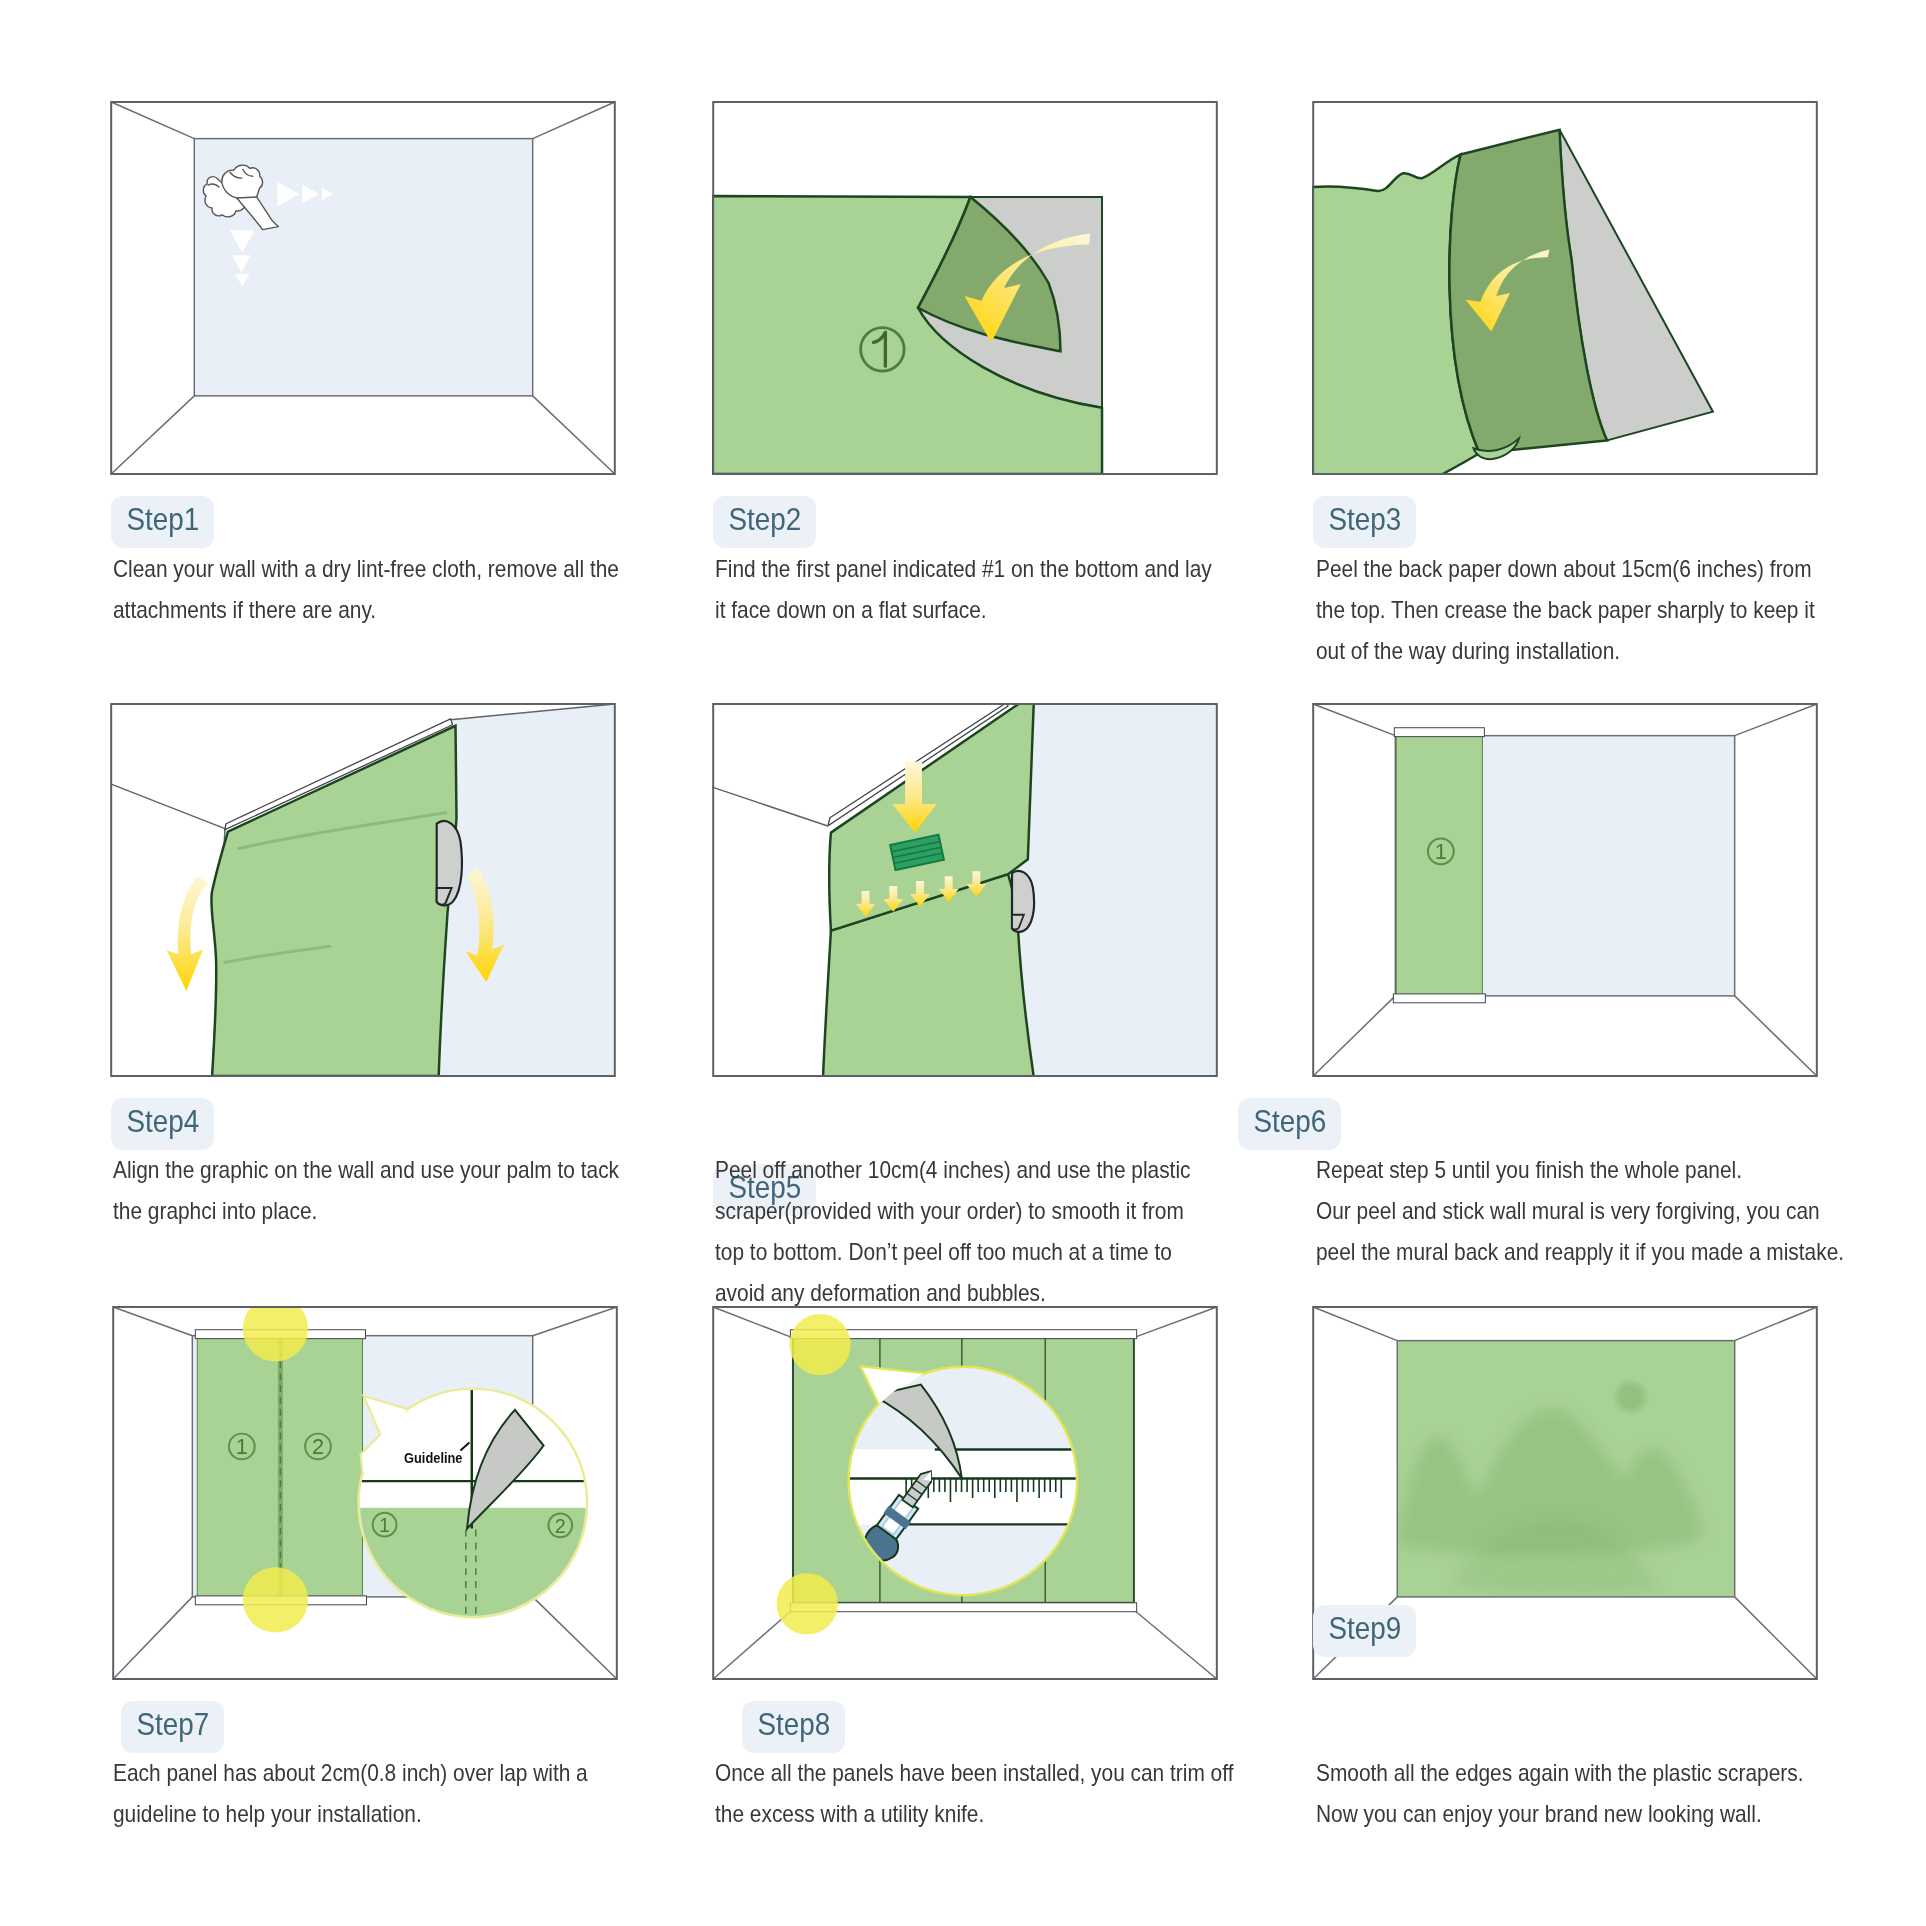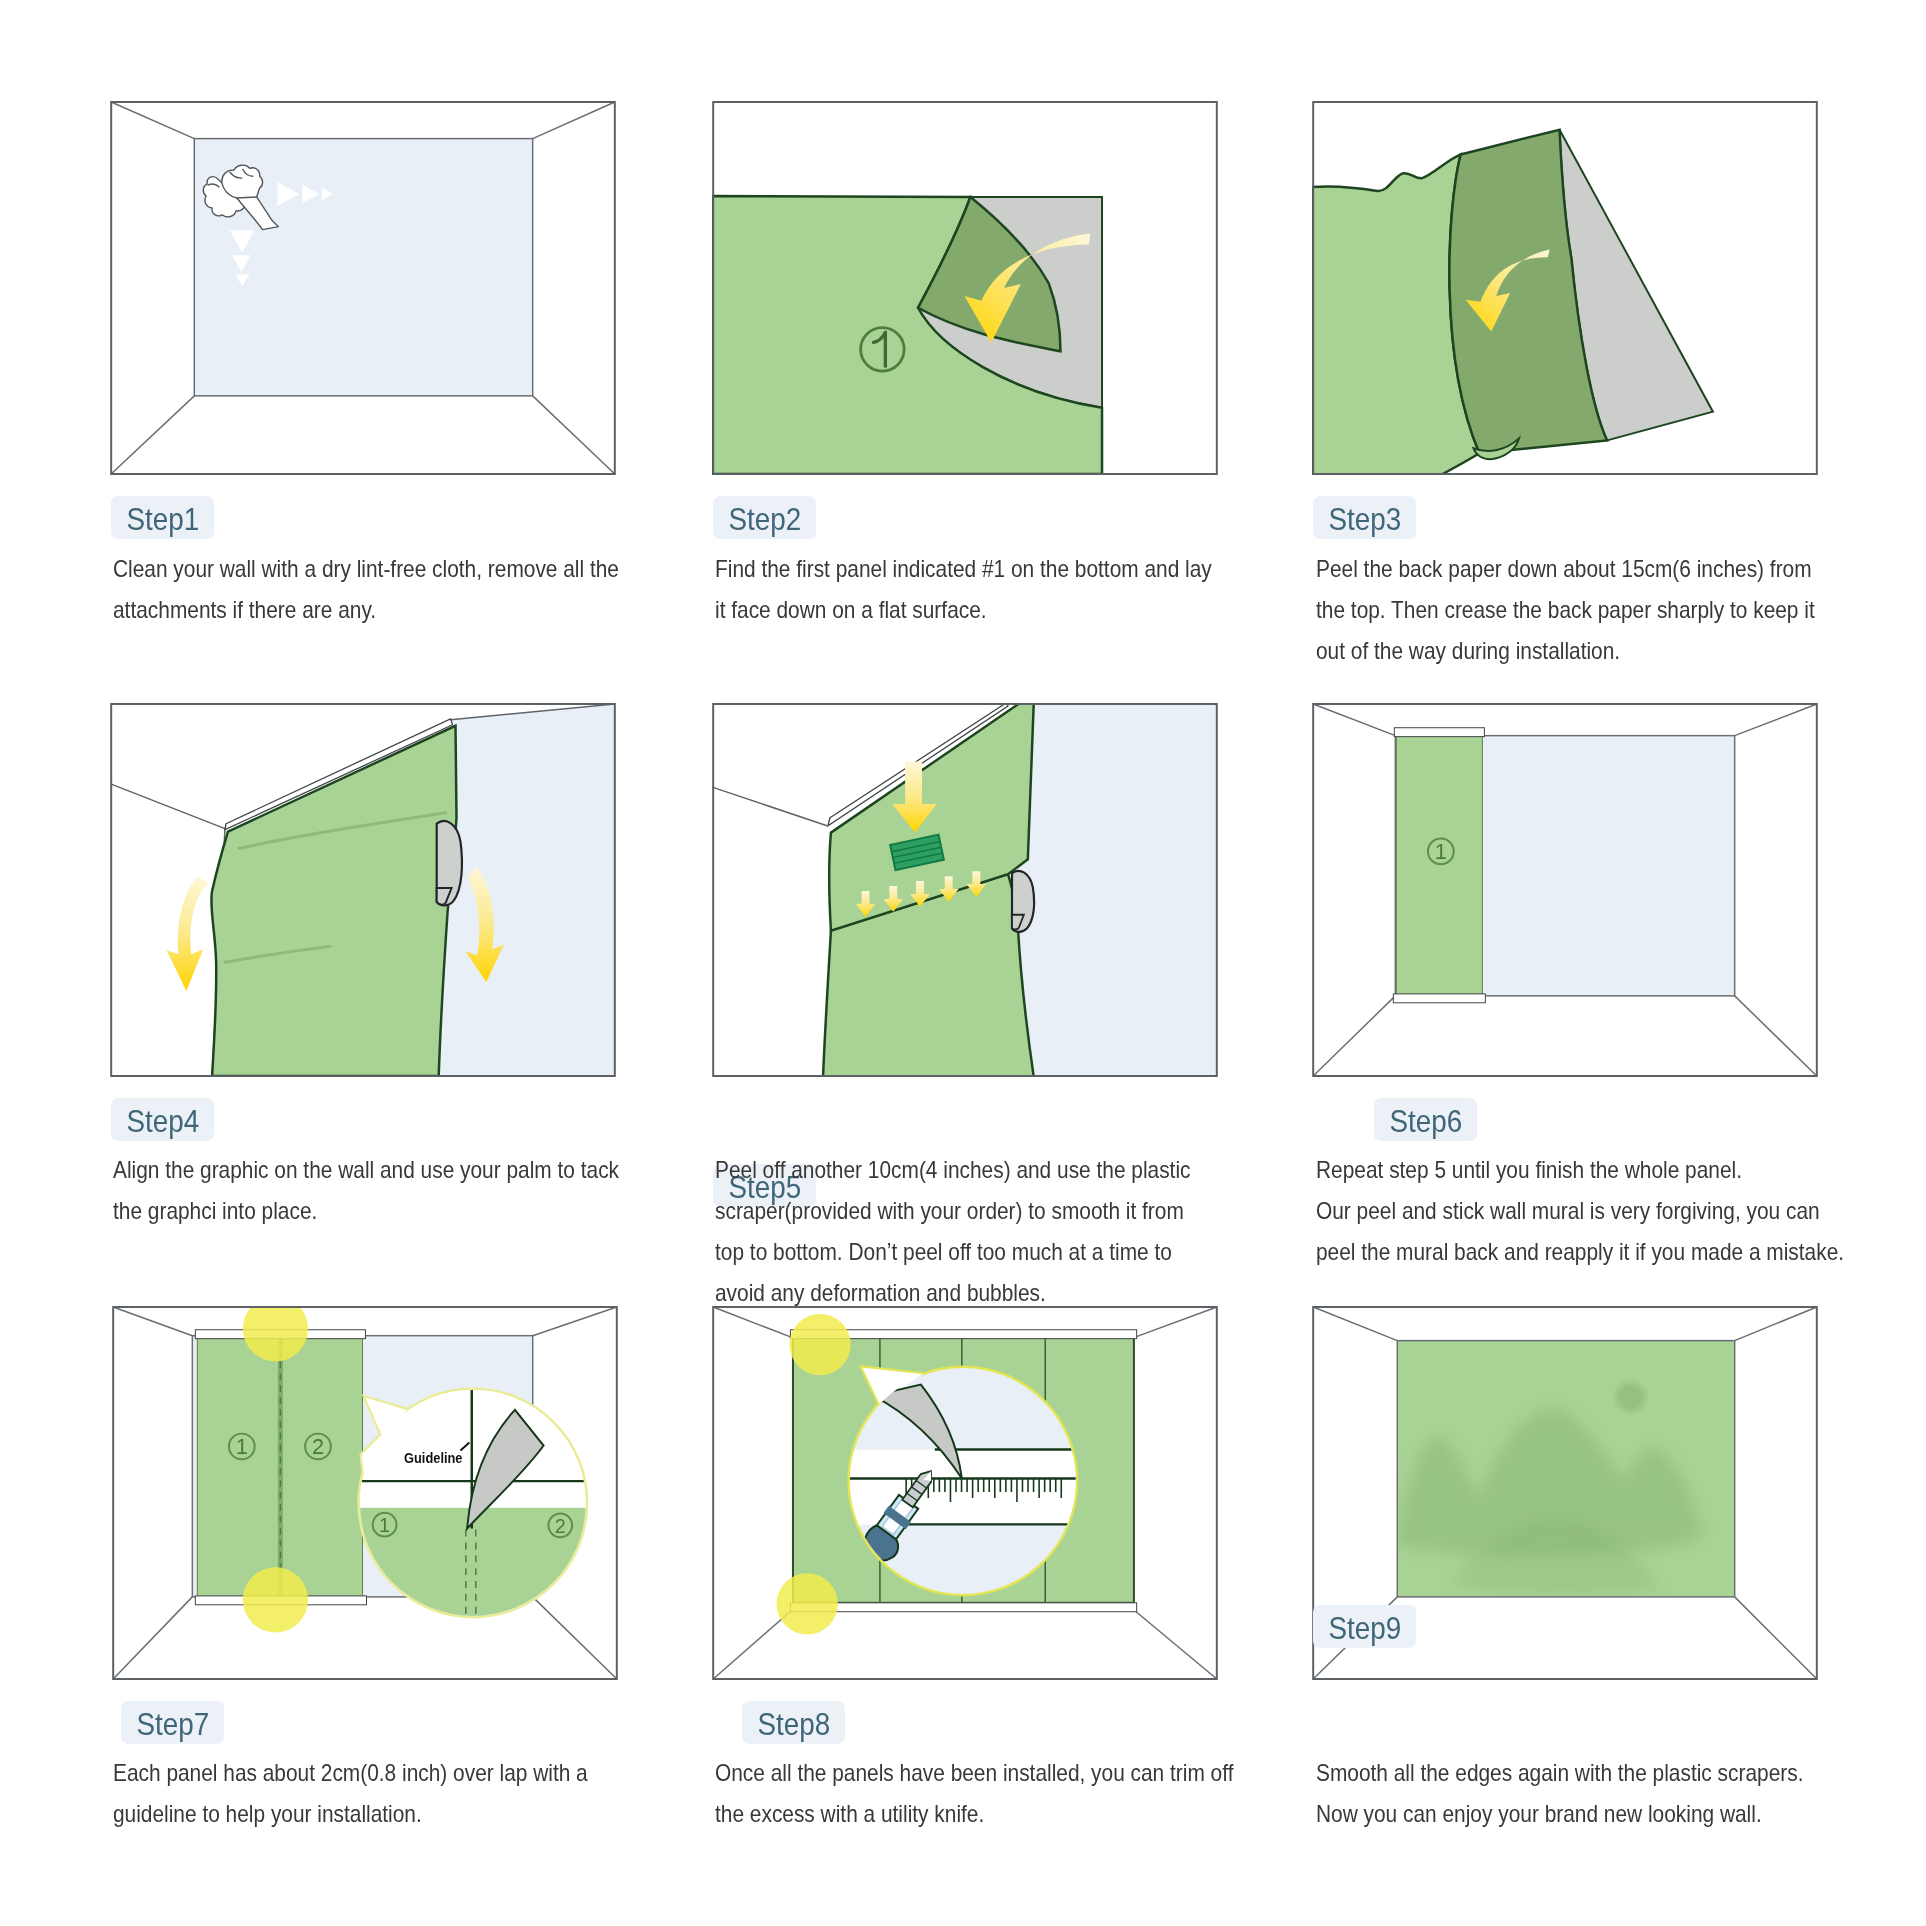--- a/index.html
+++ b/index.html
@@ -1,19 +1,19 @@
 <!DOCTYPE html>
 <html><head>
 <meta charset="utf-8">
 <style>
   html,body{margin:0;padding:0;background:#ffffff;}
   #page{position:relative;width:1927px;height:1927px;background:#ffffff;overflow:hidden;
         font-family:"Liberation Sans",sans-serif;}
   .box{position:absolute;width:506px;height:374px;}
-  .badge{position:absolute;width:103px;height:43px;background:#ecf1f7;border-radius:7px;
+  .badge{position:absolute;width:103px;height:52px;background:#ecf1f7;border-radius:12px;
          color:#3f6678;font-size:32px;line-height:46px;text-align:center;}
   .badge span{display:inline-block;transform:scaleX(0.87);transform-origin:center;}
   .cap{position:absolute;color:#383838;font-size:24px;line-height:41px;white-space:nowrap;
        transform:scaleX(0.87);transform-origin:left top;}
 </style>
 </head>
 <body>
 <div id="page">
 
   <svg class="box" style="left:110px;top:101px" viewBox="0 0 511 378">
@@ -284,21 +284,21 @@
       <path d="M140,280 C 180,228 235,205 268,216 C 305,229 335,260 350,285 C 280,296 190,294 140,280 Z" fill="#7fae69" opacity="0.25" filter="url(#blur9)"></path>
     </g>
     <rect x="1" y="1" width="509" height="376" fill="none" stroke="#5b6065" stroke-width="2"></rect>
   </svg>
 
   <div class="badge" style="left:111px;top:496px"><span>Step1</span></div>
   <div class="badge" style="left:713px;top:496px"><span>Step2</span></div>
   <div class="badge" style="left:1313px;top:496px"><span>Step3</span></div>
   <div class="badge" style="left:111px;top:1098px"><span>Step4</span></div>
   <div class="badge" style="left:713px;top:1164px"><span>Step5</span></div>
-  <div class="badge" style="left:1374px;top:1098px"><span>Step6</span></div>
+  <div class="badge" style="left:1238px;top:1098px"><span>Step6</span></div>
   <div class="badge" style="left:121px;top:1701px"><span>Step7</span></div>
   <div class="badge" style="left:742px;top:1701px"><span>Step8</span></div>
   <div class="badge" style="left:1313px;top:1605px"><span>Step9</span></div>
 
   <div class="cap" style="left:113px;top:548px">Clean your wall with a dry lint-free cloth, remove all the<br>attachments if there are any.</div>
   <div class="cap" style="left:715px;top:548px">Find the first panel indicated #1 on the bottom and lay<br>it face down on a flat surface.</div>
   <div class="cap" style="left:1316px;top:548px">Peel the back paper down about 15cm(6 inches) from<br>the top. Then crease the back paper sharply to keep it<br>out of the way during installation.</div>
   <div class="cap" style="left:113px;top:1149px">Align the graphic on the wall and use your palm to tack<br>the graphci into place.</div>
   <div class="cap" style="left:715px;top:1149px">Peel off another 10cm(4 inches) and use the plastic<br>scraper(provided with your order) to smooth it from<br>top to bottom. Don’t peel off too much at a time to<br>avoid any deformation and bubbles.</div>
   <div class="cap" style="left:1316px;top:1149px">Repeat step 5 until you finish the whole panel.<br>Our peel and stick wall mural is very forgiving, you can<br>peel the mural back and reapply it if you made a mistake.</div>

